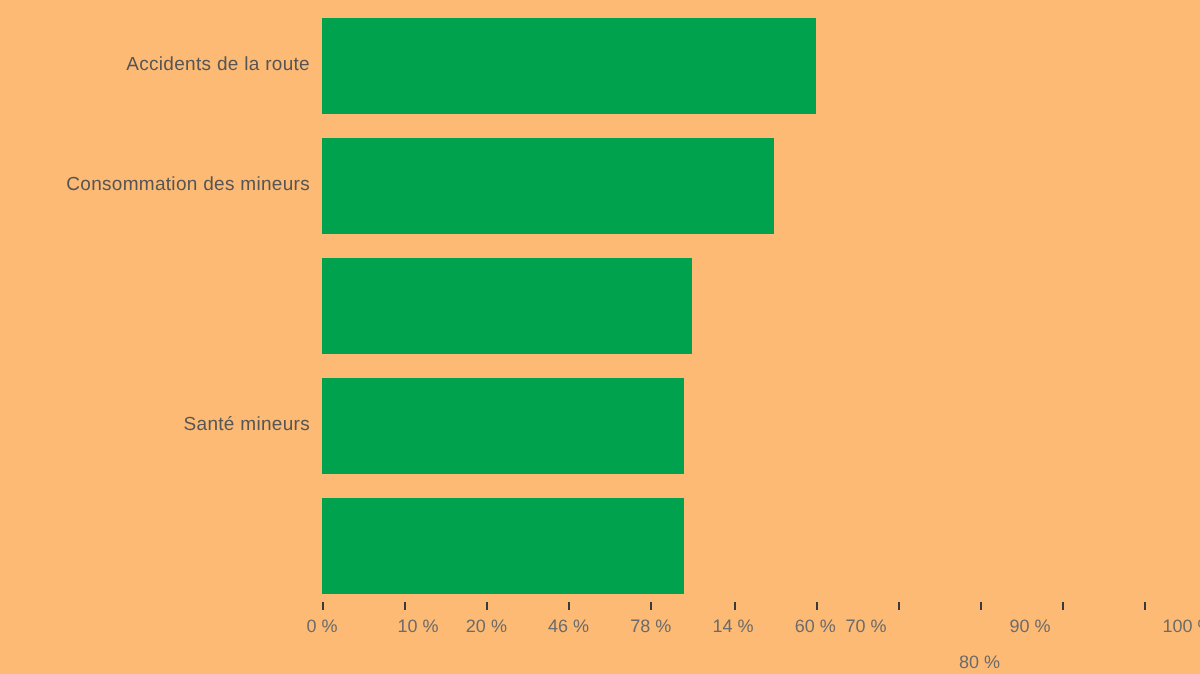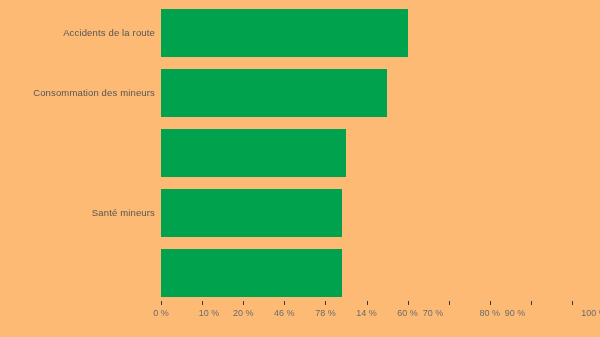--- a/index.html
+++ b/index.html
@@ -118,20 +118,20 @@
       <div class="tick-label" style="left: 123.3px; color: rgb(107, 107, 107);">46 %</div>
       <div class="tick" style="left: 164.4px; background: rgb(58, 58, 58);"></div>
       <div class="tick-label" style="left: 164.4px; color: rgb(107, 107, 107);">78 %</div>
       <div class="tick" style="left: 205.5px; background: rgb(58, 58, 58);"></div>
       <div class="tick-label" style="left: 205.5px; color: rgb(107, 107, 107);">14 %</div>
       <div class="tick" style="left: 246.6px; background: rgb(58, 58, 58);"></div>
       <div class="tick-label" style="left: 246.6px; color: rgb(107, 107, 107);">60 %</div>
       <div class="tick" style="left: 287.7px; background: rgb(58, 58, 58);"></div>
       <div class="tick-label" style="left: 272px; color: rgb(107, 107, 107);">70 %</div>
       <div class="tick" style="left: 328.8px; background: rgb(58, 58, 58);"></div>
-      <div class="tick-label" style="left: 328.8px; color: rgb(107, 107, 107);">80 %</div>
+      <div class="tick-label" style="left: 328.8px; color: rgb(107, 107, 107); margin-top: 18px;">80 %</div>
       <div class="tick" style="left: 369.9px; background: rgb(58, 58, 58);"></div>
       <div class="tick-label" style="left: 354px; color: rgb(107, 107, 107);">90 %</div>
       <div class="tick" style="left: 411px; background: rgb(58, 58, 58);"></div>
       <div class="tick-label" style="left: 433px; color: rgb(107, 107, 107);">100 %</div>
     </div>
 
 </div>
 
 </body></html>

